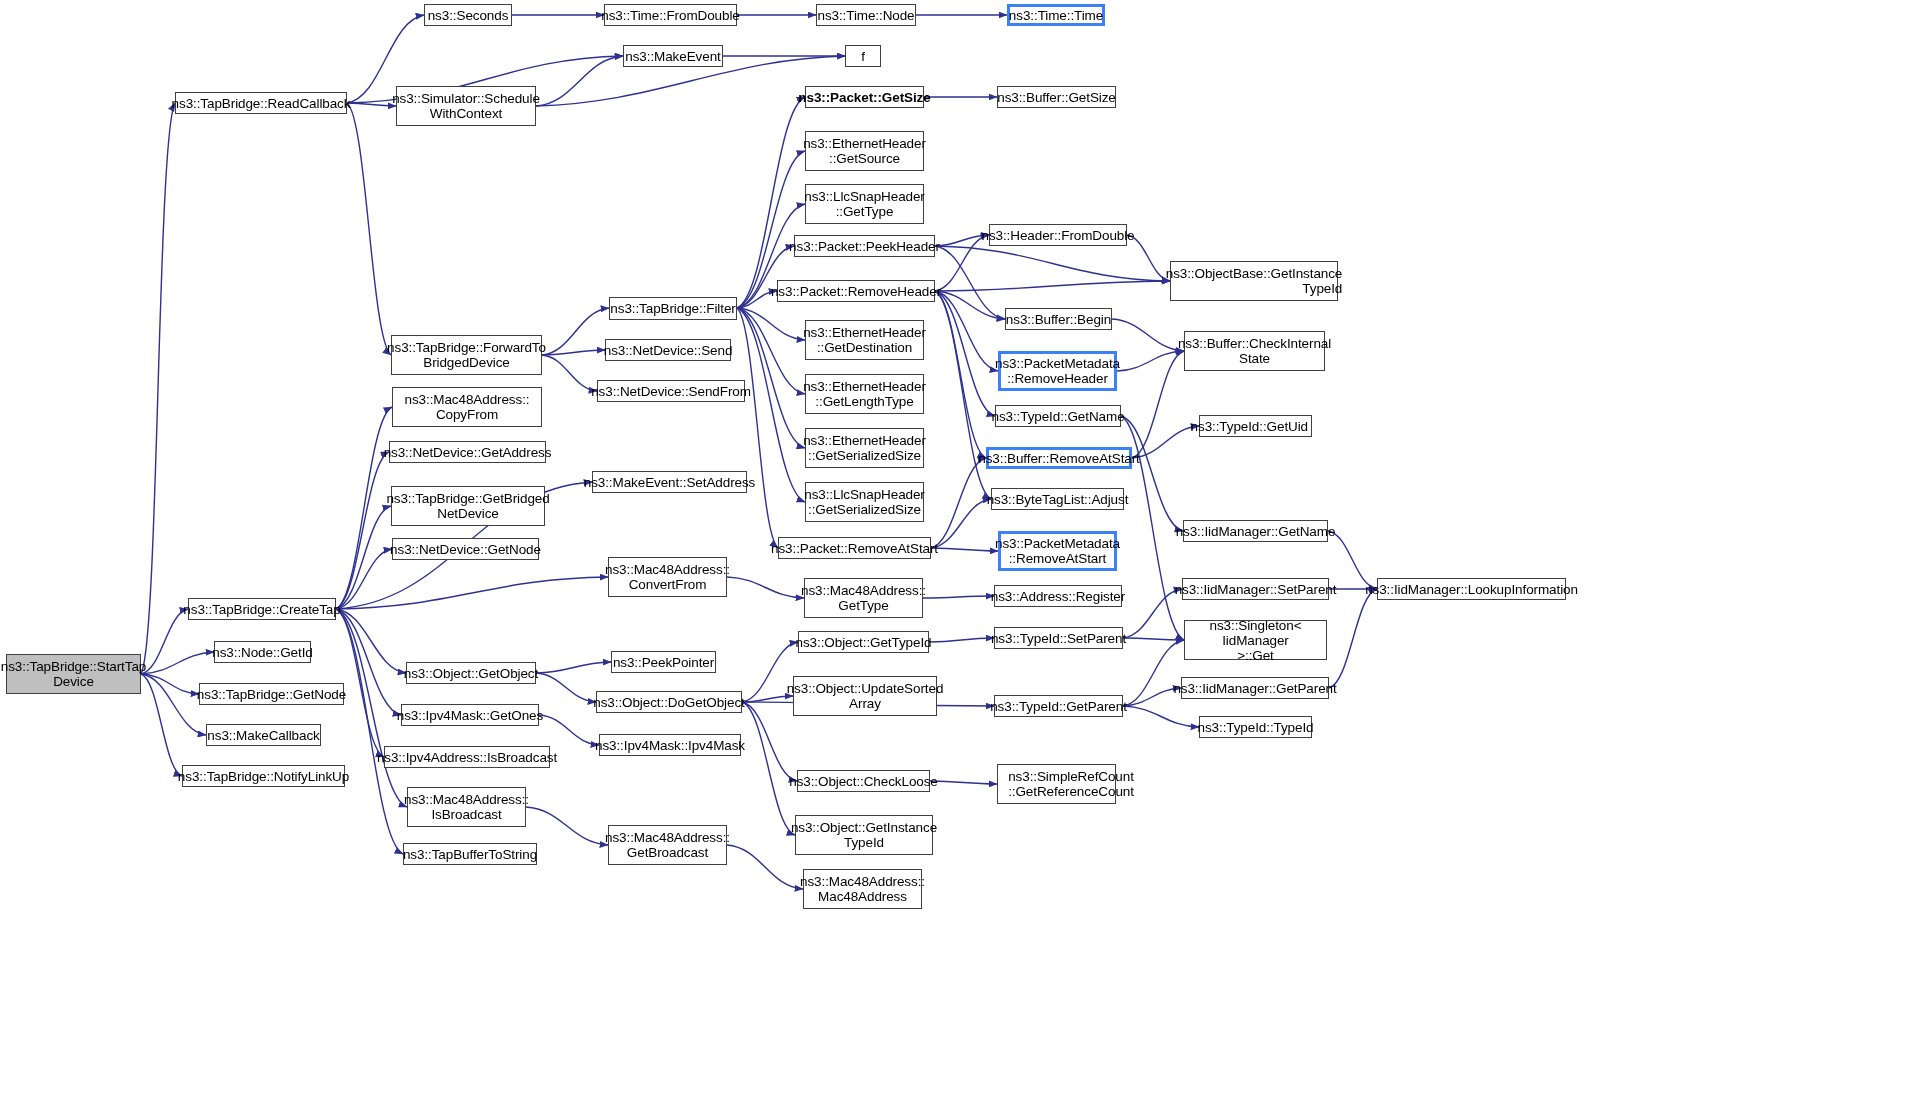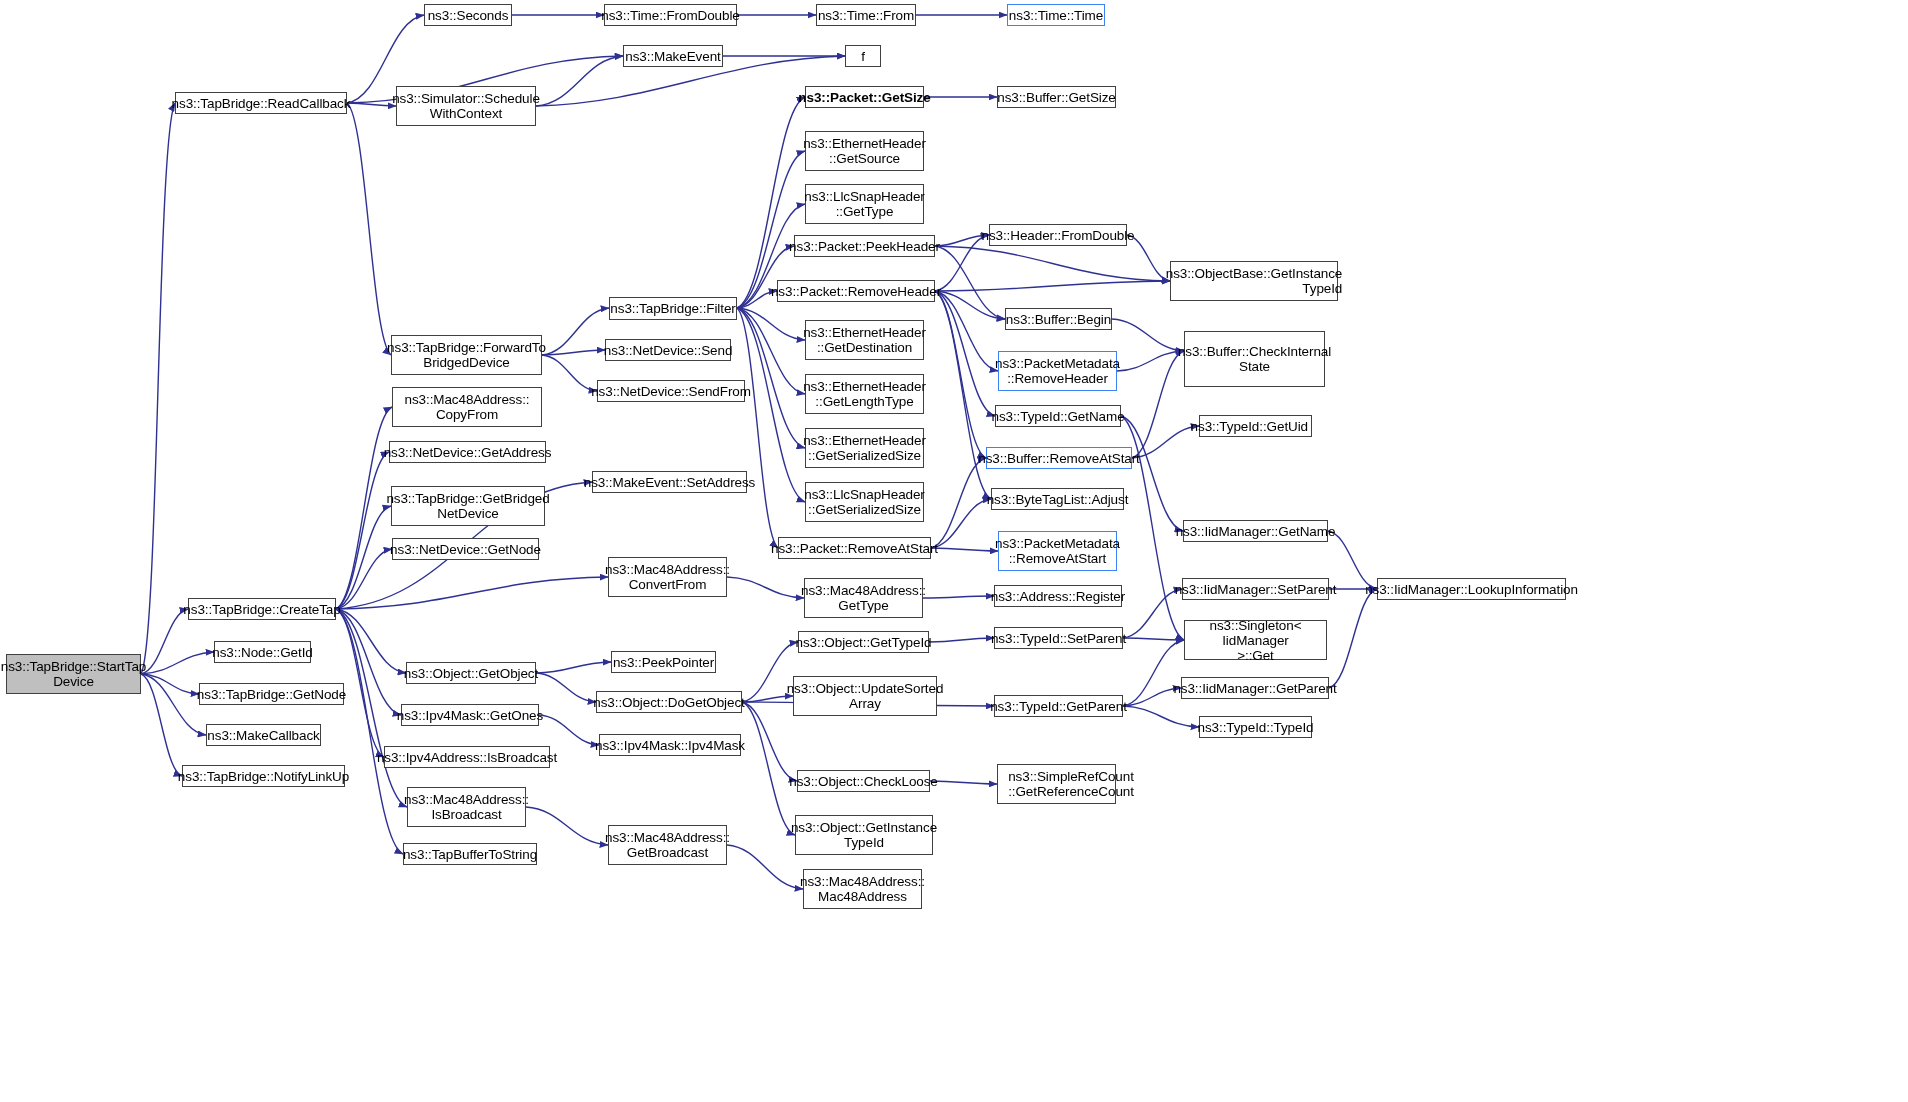--- a/index.html
+++ b/index.html
@@ -20,21 +20,21 @@
     font-size:13.5px;
     line-height:15px;
     display:flex;
     align-items:center;
     justify-content:center;
     text-align:center;
     white-space:pre-line;
     padding:1px 3px;
     letter-spacing:-0.1px;
   }
-  .node.red{border:1px solid #3b82f6;}
+  .node.red{border:3px solid #3b82f6;}
   .node.cur{background:#bfbfbf;border:1px solid #404040;}
 </style>
 </head>
 <body>
 
 <div id="canvas">
   <svg id="edges" xmlns="http://www.w3.org/2000/svg">
     <defs>
       <marker id="arrow" markerWidth="9" markerHeight="7" refX="8.4" refY="3.5" orient="auto" markerUnits="userSpaceOnUse">
         <path d="M0,0 L9,3.5 L0,7 z" fill="#2e3192"></path>
@@ -125,39 +125,39 @@
         <path d="M526,807 C562.9,809.28 571.1,842.72 608,845" marker-end="url(#arrow)"></path>
         <path d="M727,845 C761.2,847.64 768.8,886.36 803,889" marker-end="url(#arrow)"></path>
       </g>
   </svg>
   <div id="node-layer">
       <div class="node cur" style="left: 6px; top: 654px; width: 135px; height: 40px;"><span>ns3::TapBridge::StartTap
 Device</span></div>
       <div class="node" style="left: 175px; top: 92px; width: 172px; height: 22px;"><span>ns3::TapBridge::ReadCallback</span></div>
       <div class="node" style="left: 424px; top: 4px; width: 88px; height: 22px;"><span>ns3::Seconds</span></div>
       <div class="node" style="left: 604px; top: 4px; width: 133px; height: 22px;"><span>ns3::Time::FromDouble</span></div>
-      <div class="node" style="left: 816px; top: 4px; width: 100px; height: 22px;"><span>ns3::Time::From</span></div>
+      <div class="node" style="left: 816px; top: 4px; width: 100px; height: 22px;"><span>ns3::Time::Node</span></div>
       <div class="node red" style="left: 1007px; top: 4px; width: 98px; height: 22px;"><span>ns3::Time::Time</span></div>
       <div class="node" style="left: 623px; top: 45px; width: 100px; height: 22px;"><span>ns3::MakeEvent</span></div>
       <div class="node" style="left: 845px; top: 45px; width: 36px; height: 22px;"><span>f</span></div>
       <div class="node" style="left: 396px; top: 86px; width: 140px; height: 40px;"><span>ns3::Simulator::Schedule
 WithContext</span></div>
       <div class="node" style="left: 805px; top: 86px; width: 119px; height: 22px; font-weight: bold;"><span>ns3::Packet::GetSize</span></div>
       <div class="node" style="left: 997px; top: 86px; width: 119px; height: 22px;"><span>ns3::Buffer::GetSize</span></div>
       <div class="node" style="left: 805px; top: 131px; width: 119px; height: 40px;"><span>ns3::EthernetHeader
 ::GetSource</span></div>
       <div class="node" style="left: 805px; top: 184px; width: 119px; height: 40px;"><span>ns3::LlcSnapHeader
 ::GetType</span></div>
       <div class="node" style="left: 794px; top: 235px; width: 141px; height: 22px;"><span>ns3::Packet::PeekHeader</span></div>
       <div class="node" style="left: 989px; top: 224px; width: 138px; height: 22px;"><span>ns3::Header::FromDouble</span></div>
       <div class="node" style="left: 1170px; top: 261px; width: 168px; height: 40px; text-align: right;"><span>ns3::ObjectBase::GetInstance
 TypeId</span></div>
       <div class="node" style="left: 777px; top: 280px; width: 158px; height: 22px;"><span>ns3::Packet::RemoveHeader</span></div>
       <div class="node" style="left: 1005px; top: 308px; width: 107px; height: 22px;"><span>ns3::Buffer::Begin</span></div>
-      <div class="node" style="left: 1184px; top: 331px; width: 141px; height: 56px;"><span>ns3::Buffer::CheckInternal
+      <div class="node" style="left: 1184px; top: 331px; width: 141px; height: 40px;"><span>ns3::Buffer::CheckInternal
 State</span></div>
       <div class="node" style="left: 609px; top: 297px; width: 128px; height: 23px; text-align: center;"><span>ns3::TapBridge::Filter</span></div>
       <div class="node" style="left: 391px; top: 335px; width: 151px; height: 40px;"><span>ns3::TapBridge::ForwardTo
 BridgedDevice</span></div>
       <div class="node" style="left: 605px; top: 339px; width: 126px; height: 22px;"><span>ns3::NetDevice::Send</span></div>
       <div class="node" style="left: 597px; top: 380px; width: 148px; height: 22px;"><span>ns3::NetDevice::SendFrom</span></div>
       <div class="node" style="left: 805px; top: 320px; width: 119px; height: 40px;"><span>ns3::EthernetHeader
 ::GetDestination</span></div>
       <div class="node" style="left: 805px; top: 374px; width: 119px; height: 40px;"><span>ns3::EthernetHeader
 ::GetLengthType</span></div>

